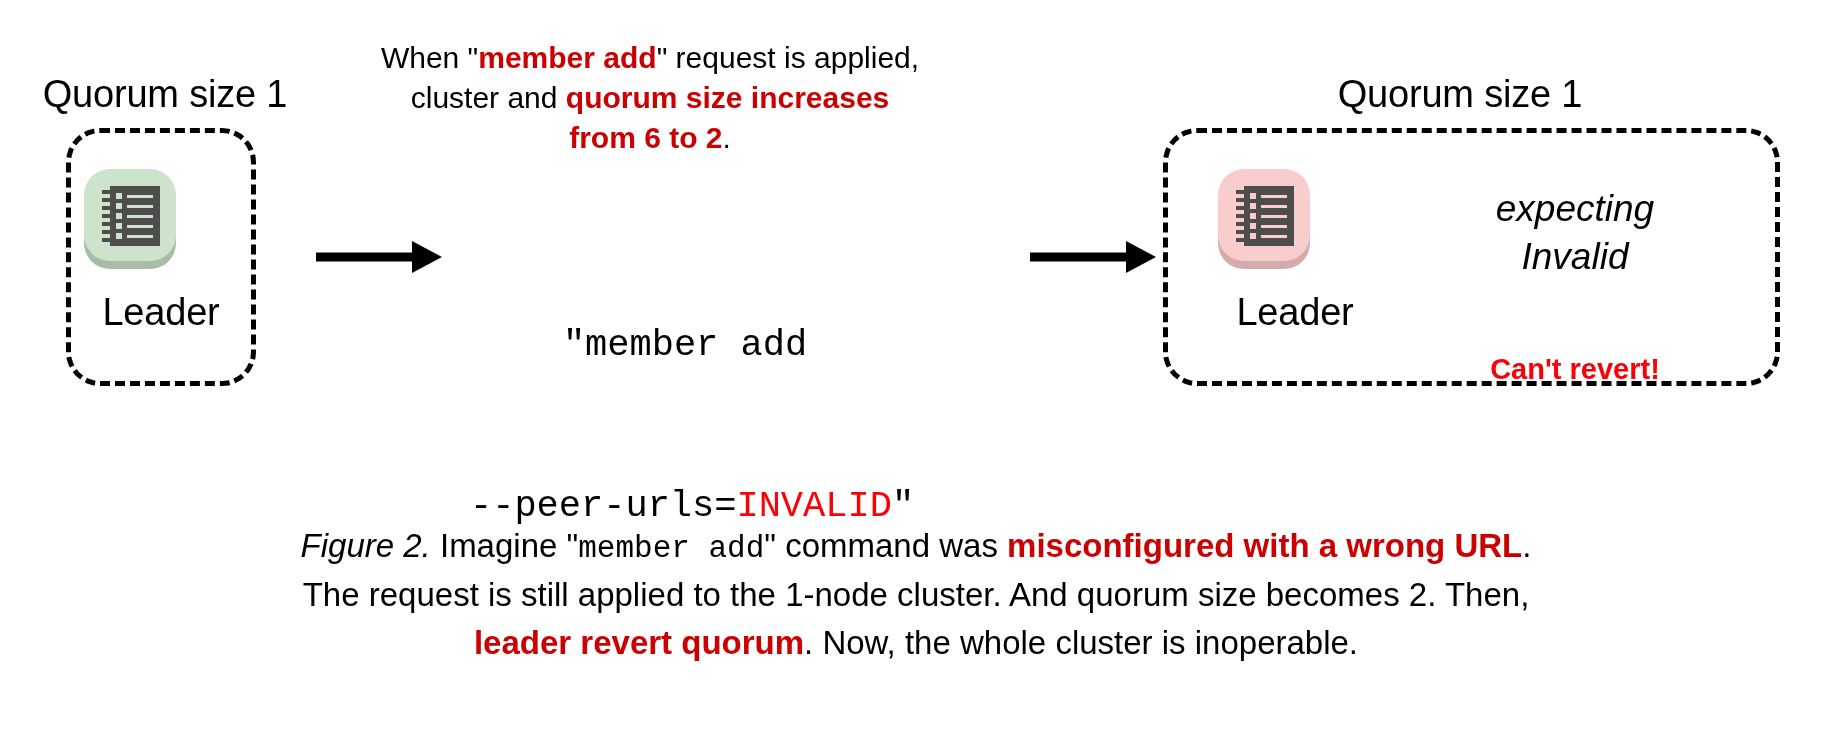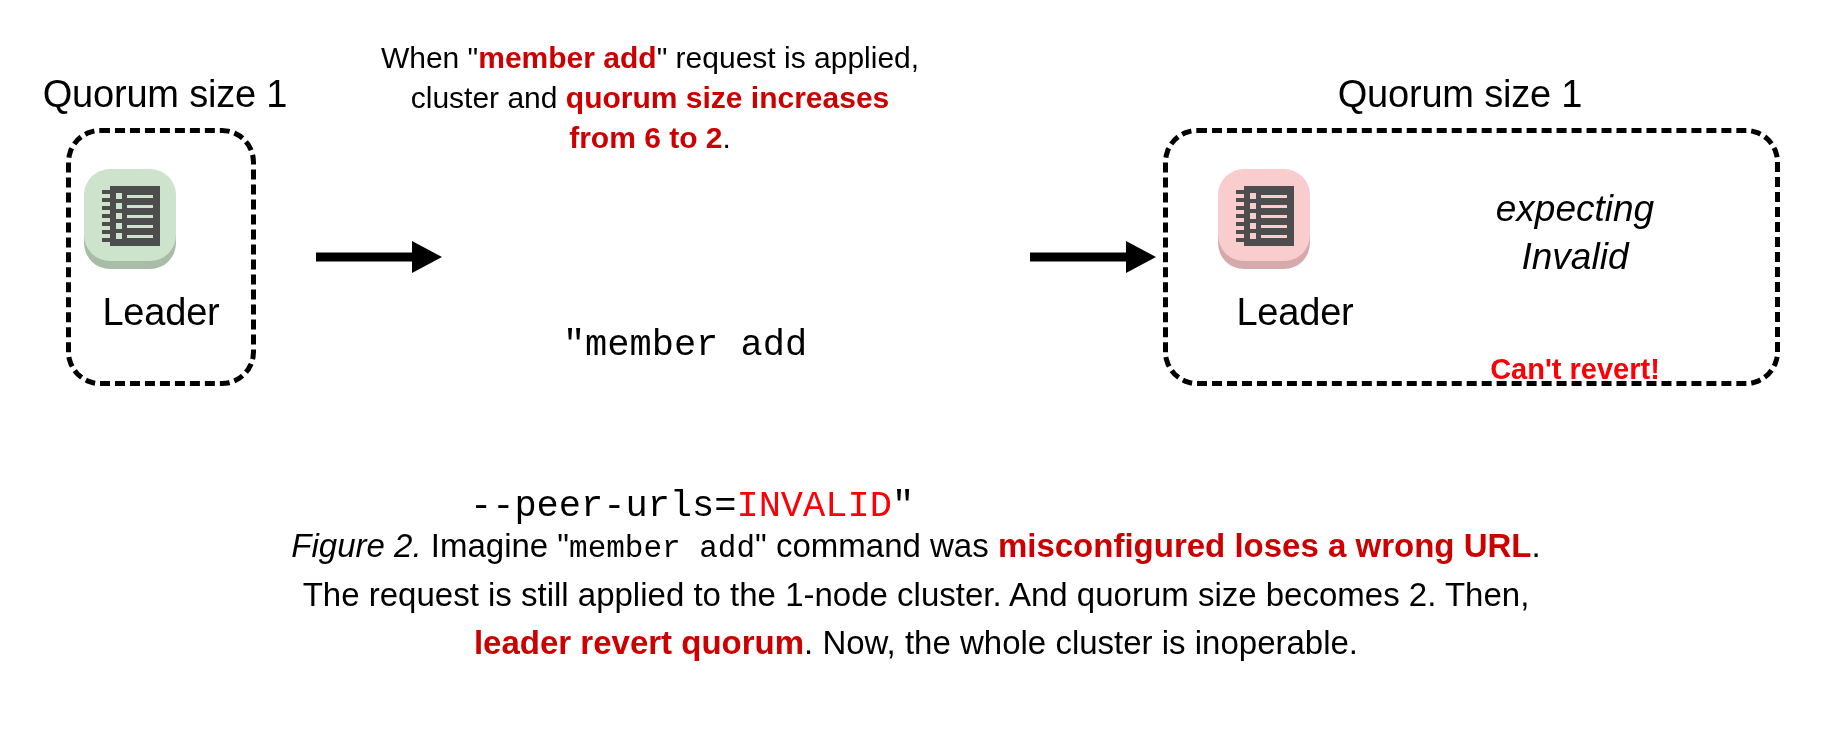--- a/index.html
+++ b/index.html
@@ -233,21 +233,21 @@
 
   <div class="abs expect-text" style="left:1425px; top:168px; width:300px;">
     <div>expecting</div>
     <div>Invalid</div>
   </div>
 
   <div class="abs cant-revert red-hi" style="left:1425px; top:332px; width:300px;margin-top:21px;">Can't revert!</div>
 
   <div class="abs caption" style="left:26px; top:522px; width:1780px;">
     <div>
-      <span class="fig">Figure 2.</span><span> Imagine "</span><span class="mono">member add</span><span>" command was </span><b class="red">misconfigured loses a wrong URL</b><span>.</span>
+      <span class="fig">Figure 2.</span><span> Imagine "</span><span class="mono">member add</span><span>" command was </span><b class="red">misconfigured with a wrong URL</b><span>.</span>
     </div>
     <div>The request is still applied to the 1-node cluster. And quorum size becomes 2. Then,</div>
     <div>
       <b class="red">leader revert quorum</b><span>. Now, the whole cluster is inoperable.</span>
     </div>
   </div>
 
 </div>
 
 </body></html>

